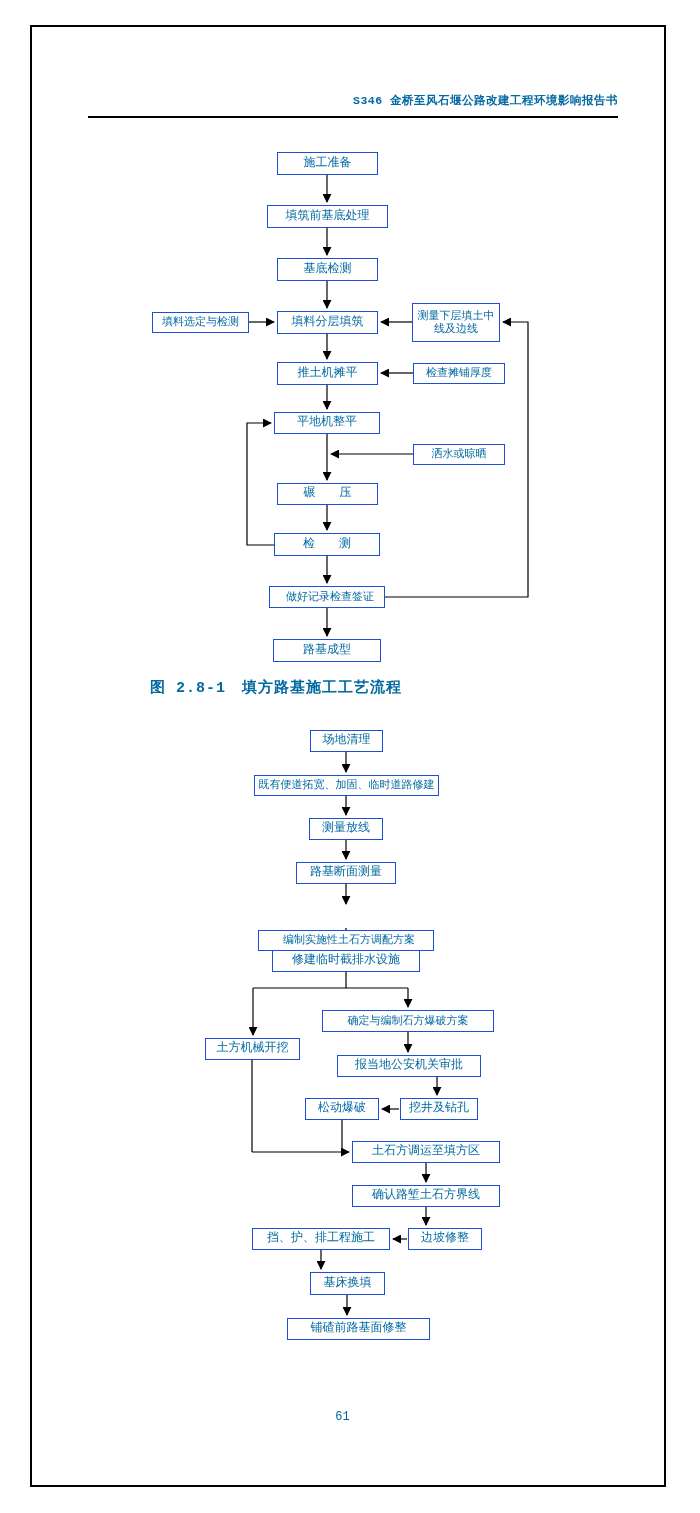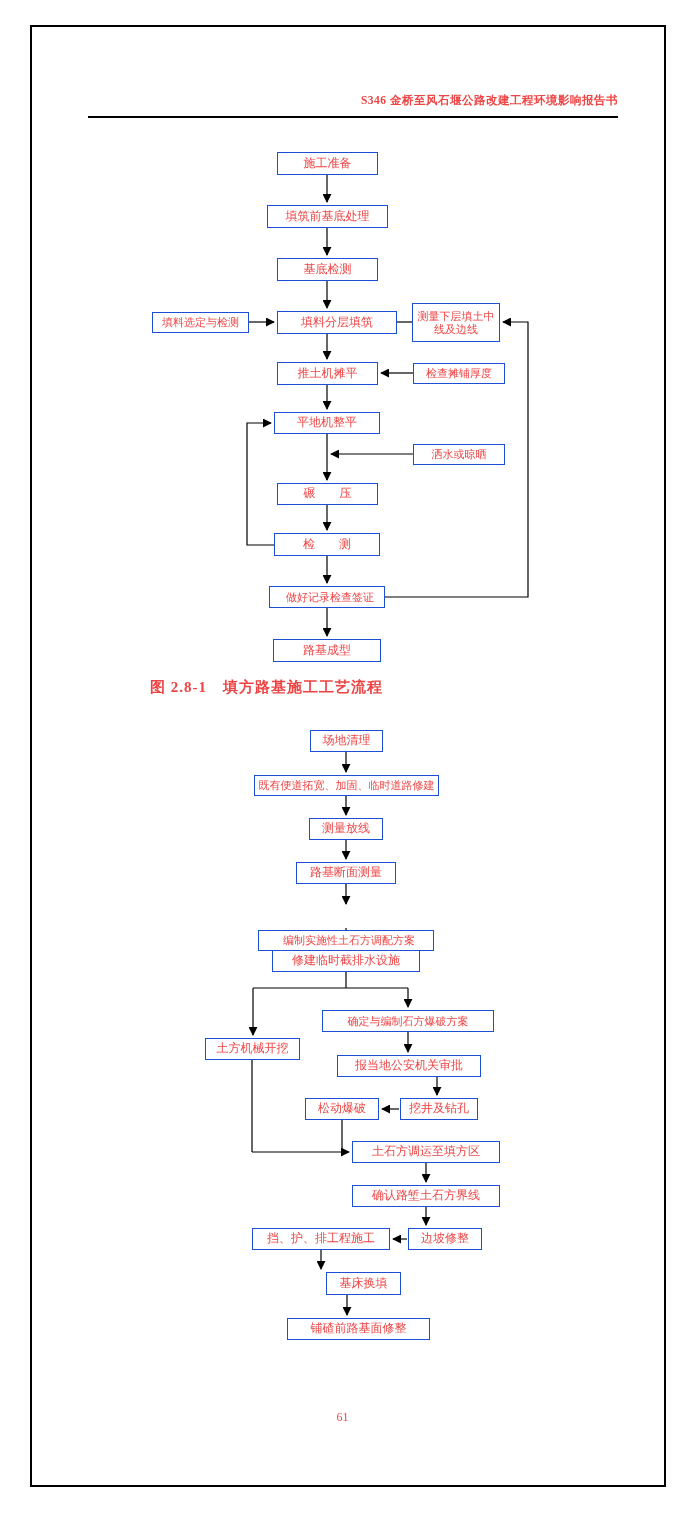--- a/index.html
+++ b/index.html
@@ -1,21 +1,21 @@
 <!DOCTYPE html>
 <html><head>
 <meta charset="utf-8">
 <style>
   html,body{margin:0;padding:0;background:#e8e8e8;}
   .page{
     position:relative;
     width:700px;height:1513px;
     background:#ffffff;
-    font-family:Liberation Serif, serif;
-    color:#ef4444;
+    font-family:Liberation Mono, monospace;
+    color:#0369a1;
     overflow:hidden;
     margin:0 auto;
   }
   .page-border{
     position:absolute;left:30px;top:25px;width:636px;height:1462px;
     border:2px solid #000;box-sizing:border-box;
   }
   .hdr{
     position:absolute;top:93px;right:82px;
     font-size:11.5px;font-weight:bold;letter-spacing:.5px;
@@ -95,21 +95,21 @@
       <line x1="426" y1="1207" x2="426" y2="1225" marker-end="url(#arr)"></line>
       <line x1="407" y1="1239" x2="393" y2="1239" marker-end="url(#arr)"></line>
       <line x1="321" y1="1250" x2="321" y2="1269" marker-end="url(#arr)"></line>
       <line x1="347" y1="1295" x2="347" y2="1315" marker-end="url(#arr)"></line>
     </g>
   </svg>
 
   <div class="node" style="left:277px;top:152px;width:101px;height:23px;">施工准备</div>
   <div class="node" style="left:267px;top:205px;width:121px;height:23px;">填筑前基底处理</div>
   <div class="node" style="left:277px;top:258px;width:101px;height:23px;">基底检测</div>
-  <div class="node" style="left:277px;top:311px;width:120px;height:23px;">填料分层填筑</div>
+  <div class="node" style="left:277px;top:311px;width:101px;height:23px;">填料分层填筑</div>
   <div class="node small" style="left:152px;top:312px;width:97px;height:21px;">填料选定与检测</div>
   <div class="node small wrap" style="left:412px;top:303px;width:88px;height:39px;">测量下层填土中线及边线</div>
   <div class="node" style="left:277px;top:362px;width:101px;height:23px;">推土机摊平</div>
   <div class="node small" style="left:413px;top:363px;width:92px;height:21px;">检查摊铺厚度</div>
   <div class="node" style="left:274px;top:412px;width:106px;height:22px;">平地机整平</div>
   <div class="node small" style="left:413px;top:444px;width:92px;height:21px;">洒水或晾晒</div>
   <div class="node" style="left:277px;top:483px;width:101px;height:22px;">碾　　压</div>
   <div class="node" style="left:274px;top:533px;width:106px;height:23px;">检　　测</div>
   <div class="node small" style="left:269px;top:586px;width:116px;height:22px;padding-left:8px;">做好记录检查签证</div>
   <div class="node" style="left:273px;top:639px;width:108px;height:23px;">路基成型</div>
@@ -124,19 +124,19 @@
   <div class="node" style="left:272px;top:950px;width:148px;height:22px;">修建临时截排水设施</div>
   <div class="node" style="left:205px;top:1038px;width:95px;height:22px;">土方机械开挖</div>
   <div class="node small" style="left:322px;top:1010px;width:172px;height:22px;">确定与编制石方爆破方案</div>
   <div class="node" style="left:337px;top:1055px;width:144px;height:22px;">报当地公安机关审批</div>
   <div class="node" style="left:305px;top:1098px;width:74px;height:22px;">松动爆破</div>
   <div class="node" style="left:400px;top:1098px;width:78px;height:22px;">挖井及钻孔</div>
   <div class="node" style="left:352px;top:1141px;width:148px;height:22px;">土石方调运至填方区</div>
   <div class="node" style="left:352px;top:1185px;width:148px;height:22px;">确认路堑土石方界线</div>
   <div class="node" style="left:408px;top:1228px;width:74px;height:22px;">边坡修整</div>
   <div class="node" style="left:252px;top:1228px;width:138px;height:22px;">挡、护、排工程施工</div>
-  <div class="node" style="left:326px;top:1272px;width:75px;height:23px;">基床换填</div>
+  <div class="node" style="left:310px;top:1272px;width:75px;height:23px;">基床换填</div>
   <div class="node" style="left:287px;top:1318px;width:143px;height:22px;">铺碴前路基面修整</div>
 
 
   <div class="pagenum">61</div>
 
 </div>
 
 </body></html>

